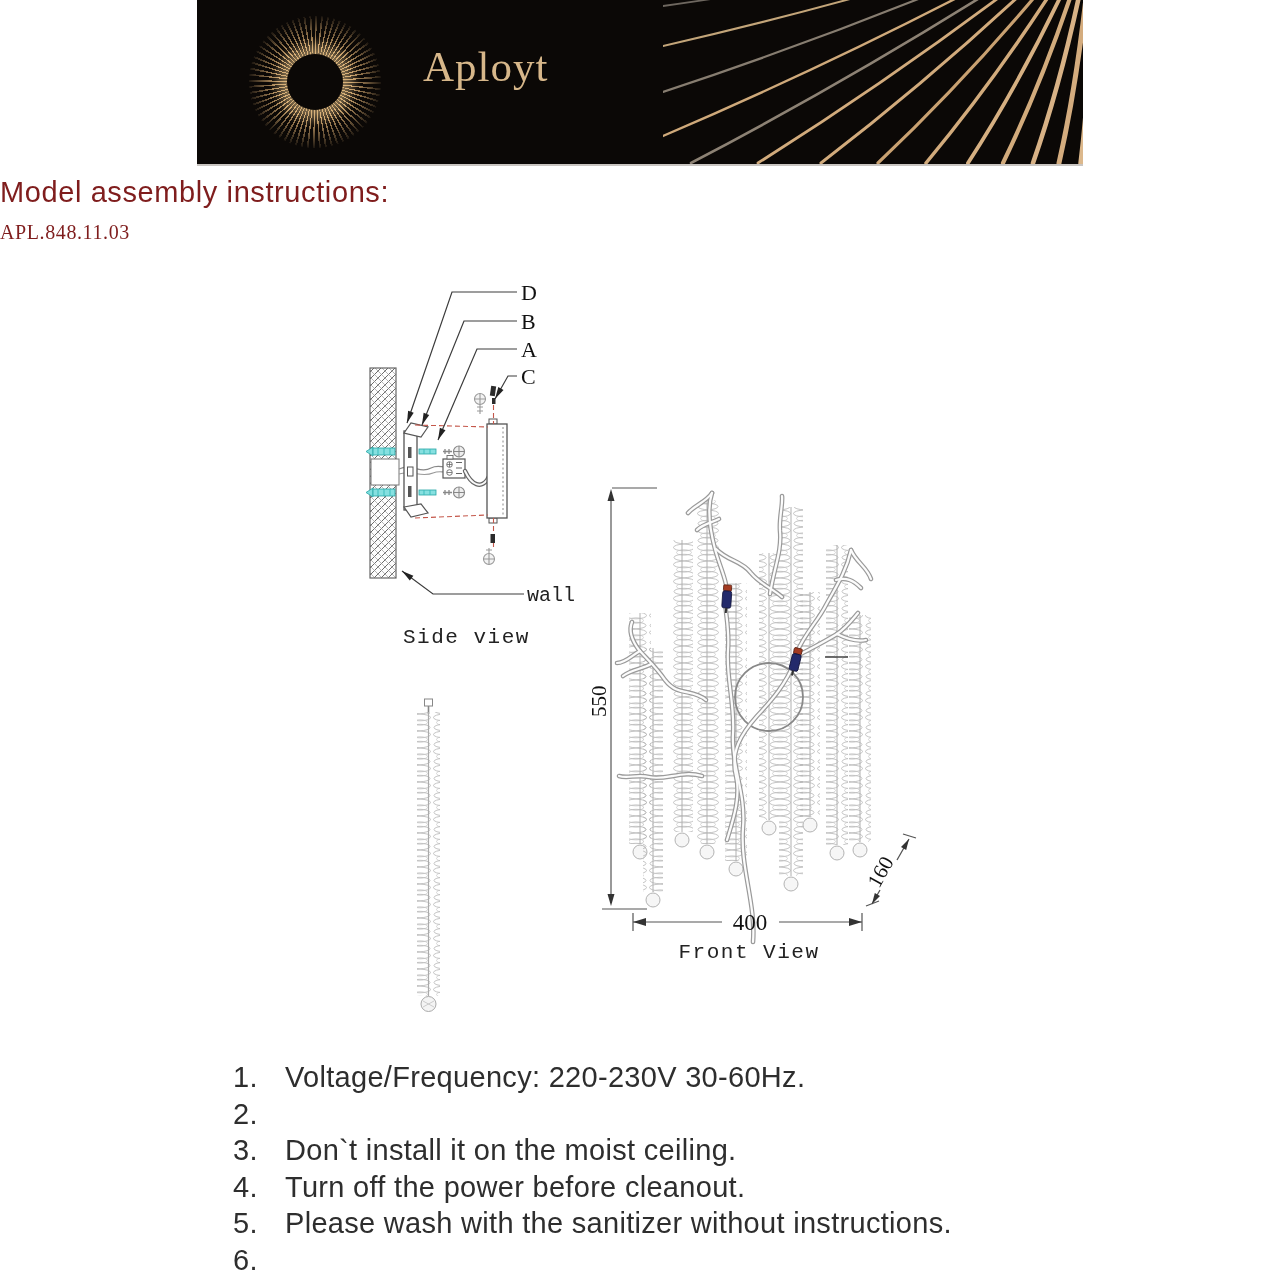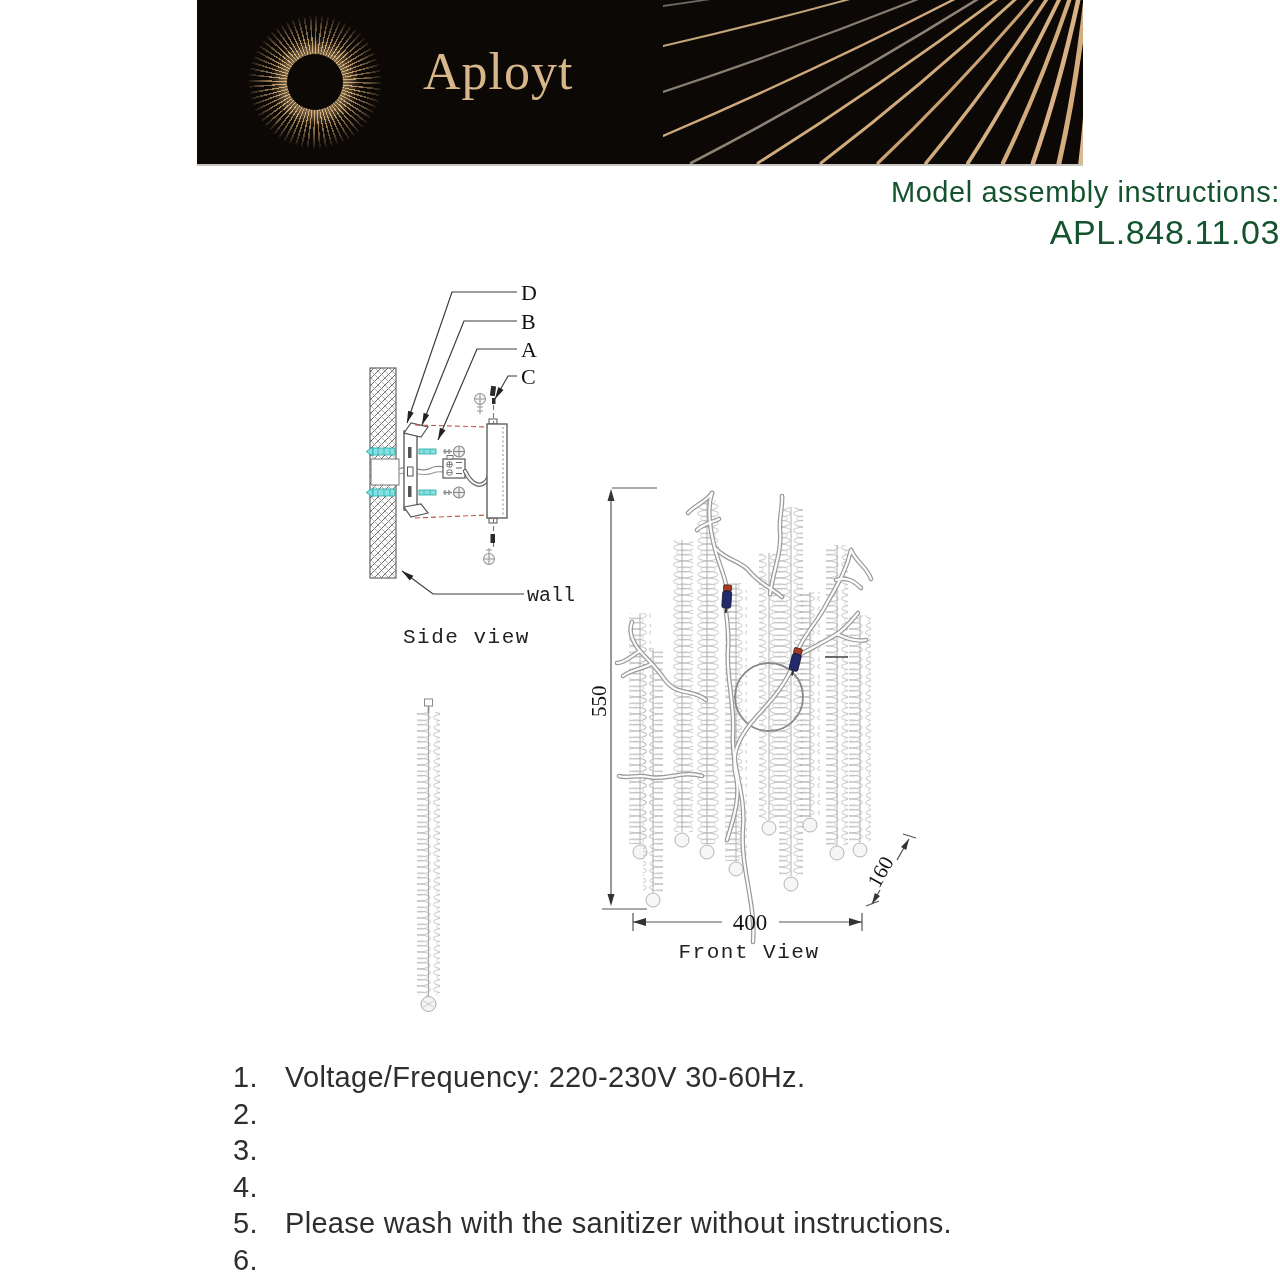--- a/index.html
+++ b/index.html
@@ -13,28 +13,28 @@
   .burst .rays { position:absolute; inset:0; border-radius:50%;
        background:repeating-conic-gradient(#c9a06a 0deg 1.7deg, rgba(0,0,0,0) 1.7deg 5.3deg); }
   .burst .glowring { position:absolute; inset:0; border-radius:50%;
        background:radial-gradient(circle, rgba(0,0,0,0) 0 27%, rgba(243,208,152,0.4) 31%, rgba(0,0,0,0) 50%); }
   .burst .fade { position:absolute; inset:-2px; border-radius:50%;
        background:radial-gradient(circle, rgba(11,8,6,0) 0 38%, #0b0806 72%); }
   .burst .core { position:absolute; left:50%; top:50%; width:56px; height:56px;
        transform:translate(-50%,-50%); border-radius:50%; background:#0b0806;
        box-shadow:0 0 12px 5px rgba(226,184,122,0.30); }
   .brand { position:absolute; left:226px; top:42px;
-       font-family:"Liberation Serif", serif; font-weight:400; font-size:52px;
+       font-family:"Liberation Serif", serif; font-weight:400; font-size:43px;
        letter-spacing:1px; color:#d7b78a; }
   .rays-right { position:absolute; right:0; top:0; }
 
   
-  .title { position:absolute; left:0; width:100%; top:176px; text-align:right; color:#14532d; }
+  .title { position:absolute; left:0; width:100%; top:176px; text-align:left; color:#7f1d1d; }
   .title .line1 { font-size:29px; letter-spacing:0.6px; }
-  .title .line2 { font-size:34px; margin-top:4px; letter-spacing:0.6px; }
+  .title .line2 { font-size:20px; margin-top:12px; letter-spacing:0.6px;font-family:Liberation Serif, serif; }
 
   
   .drawing { position:absolute; left:330px; top:258px; }
   .cad  { font-family:"Liberation Mono", monospace; fill:#222; }
   .dimt { font-family:"Liberation Serif", serif; fill:#111; }
   .lbl  { font-family:"Liberation Serif", serif; fill:#111; }
 
   
   .instructions { position:absolute; left:233px; top:1059px; }
   .instr-row { display:flex; font-size:29px; line-height:36.6px; color:#2e2e2e; letter-spacing:0.3px; }
@@ -337,23 +337,25 @@
   <div class="instructions">
     <div class="instr-row">
       <span class="num">1.</span>
       <span class="text">Voltage/Frequency: 220-230V 30-60Hz.</span>
     </div>
     <div class="instr-row">
       <span class="num">2.</span>
     </div>
     <div class="instr-row">
       <span class="num">3.</span>
+      <span class="text">Don`t install it on the moist ceiling.</span>
     </div>
     <div class="instr-row">
       <span class="num">4.</span>
+      <span class="text">Turn off the power before cleanout.</span>
     </div>
     <div class="instr-row">
       <span class="num">5.</span>
       <span class="text">Please wash with the sanitizer without instructions.</span>
     </div>
     <div class="instr-row">
       <span class="num">6.</span>
     </div>
   </div>
 

